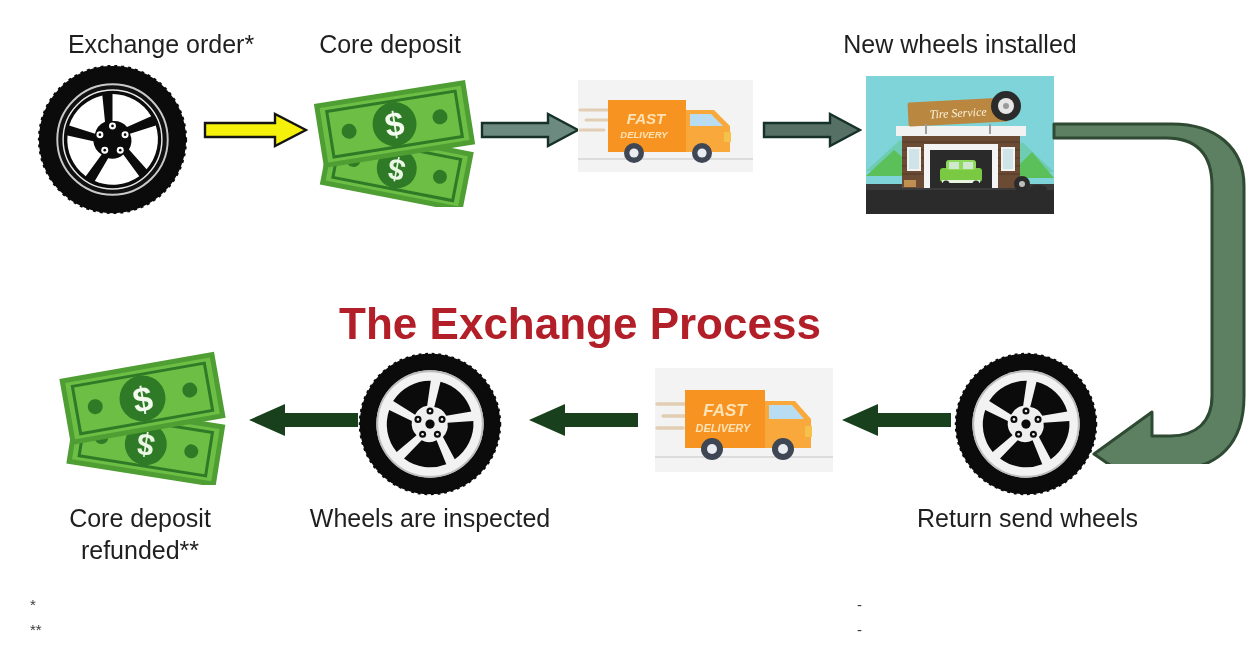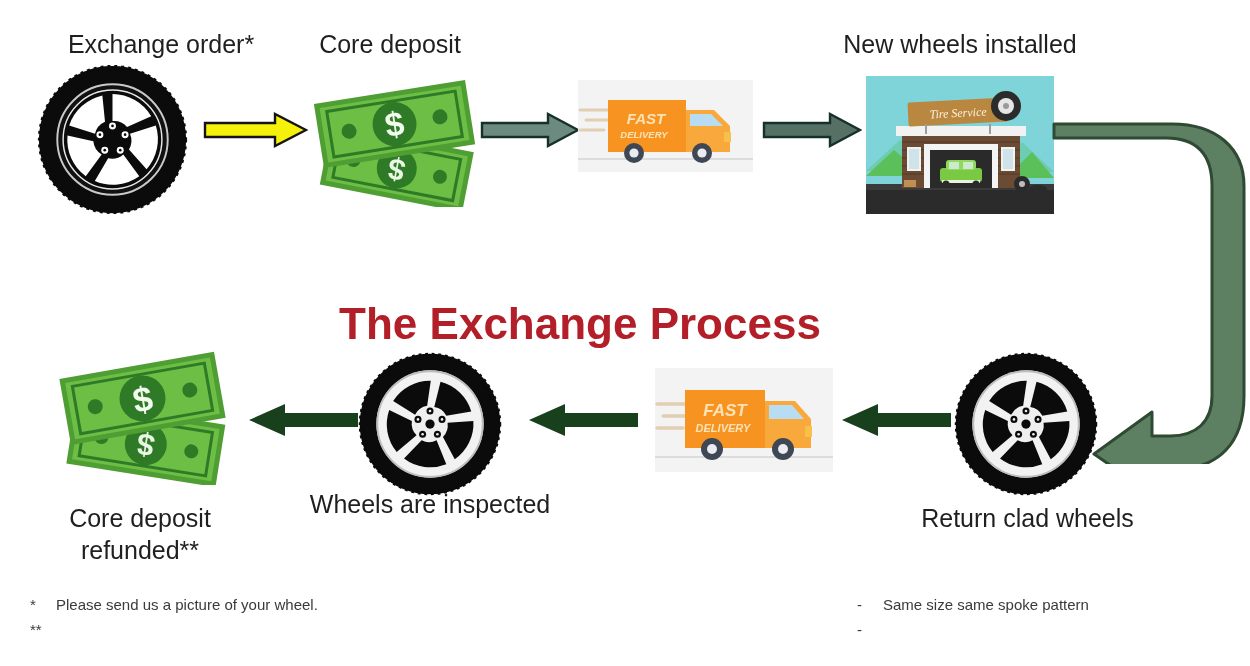--- a/index.html
+++ b/index.html
@@ -298,21 +298,21 @@
         <circle cx="80" cy="66" r="1.4"></circle>
           <circle cx="93" cy="75" r="1.4"></circle>
         <circle cx="88" cy="91" r="1.4"></circle>
           <circle cx="72" cy="91" r="1.4"></circle>
         <circle cx="67" cy="75" r="1.4"></circle>
       </g>
       <circle cx="80" cy="80" r="5" fill="#0b0b0b"></circle>
     </svg>
   </div>
 
-  <div class="abs node-label" style="left:290px;top:488px;width:280px;">Wheels are inspected</div>
+  <div class="abs node-label" style="left:290px;top:502px;width:280px;">Wheels are inspected</div>
 
   <div class="abs" style="left:525px;top:400px;width:115px;height:40px;">
     <svg class="art" viewBox="0 0 115 40" width="115" height="40">
       <polygon points="113,13 40,13 40,4 4,20 40,36 40,27 113,27" fill="#18401d"></polygon>
     </svg>
   </div>
 
   <div class="abs panel" style="left:655px;top:368px;width:178px;height:104px;">
     <svg class="art" viewBox="0 0 178 104" width="178" height="104">
       <rect x="0" y="0" width="178" height="104" fill="#f3f3f3"></rect>
@@ -368,35 +368,33 @@
         <circle cx="80" cy="66" r="1.4"></circle>
           <circle cx="93" cy="75" r="1.4"></circle>
         <circle cx="88" cy="91" r="1.4"></circle>
           <circle cx="72" cy="91" r="1.4"></circle>
         <circle cx="67" cy="75" r="1.4"></circle>
       </g>
       <circle cx="80" cy="80" r="5" fill="#0b0b0b"></circle>
     </svg>
   </div>
 
-  <div class="abs node-label" style="left:890px;top:502px;width:275px;">Return clad wheels</div>
+  <div class="abs node-label" style="left:890px;top:502px;width:275px;">Return send wheels</div>
 
   <div class="abs foot" style="left:30px;top:592px;width:520px;">
     <div class="foot-row">
       <span class="foot-mark">*</span>
-      <span class="foot-txt">Please send us a picture of your wheel.</span>
     </div>
     <div class="foot-row">
       <span class="foot-mark">**</span>
     </div>
   </div>
 
   <div class="abs foot" style="left:857px;top:592px;width:400px;">
     <div class="foot-row">
       <span class="foot-mark">-</span>
-      <span class="foot-txt">Same size same spoke pattern</span>
     </div>
     <div class="foot-row">
       <span class="foot-mark">-</span>
     </div>
   </div>
 
 </div>
 
 </body></html>

